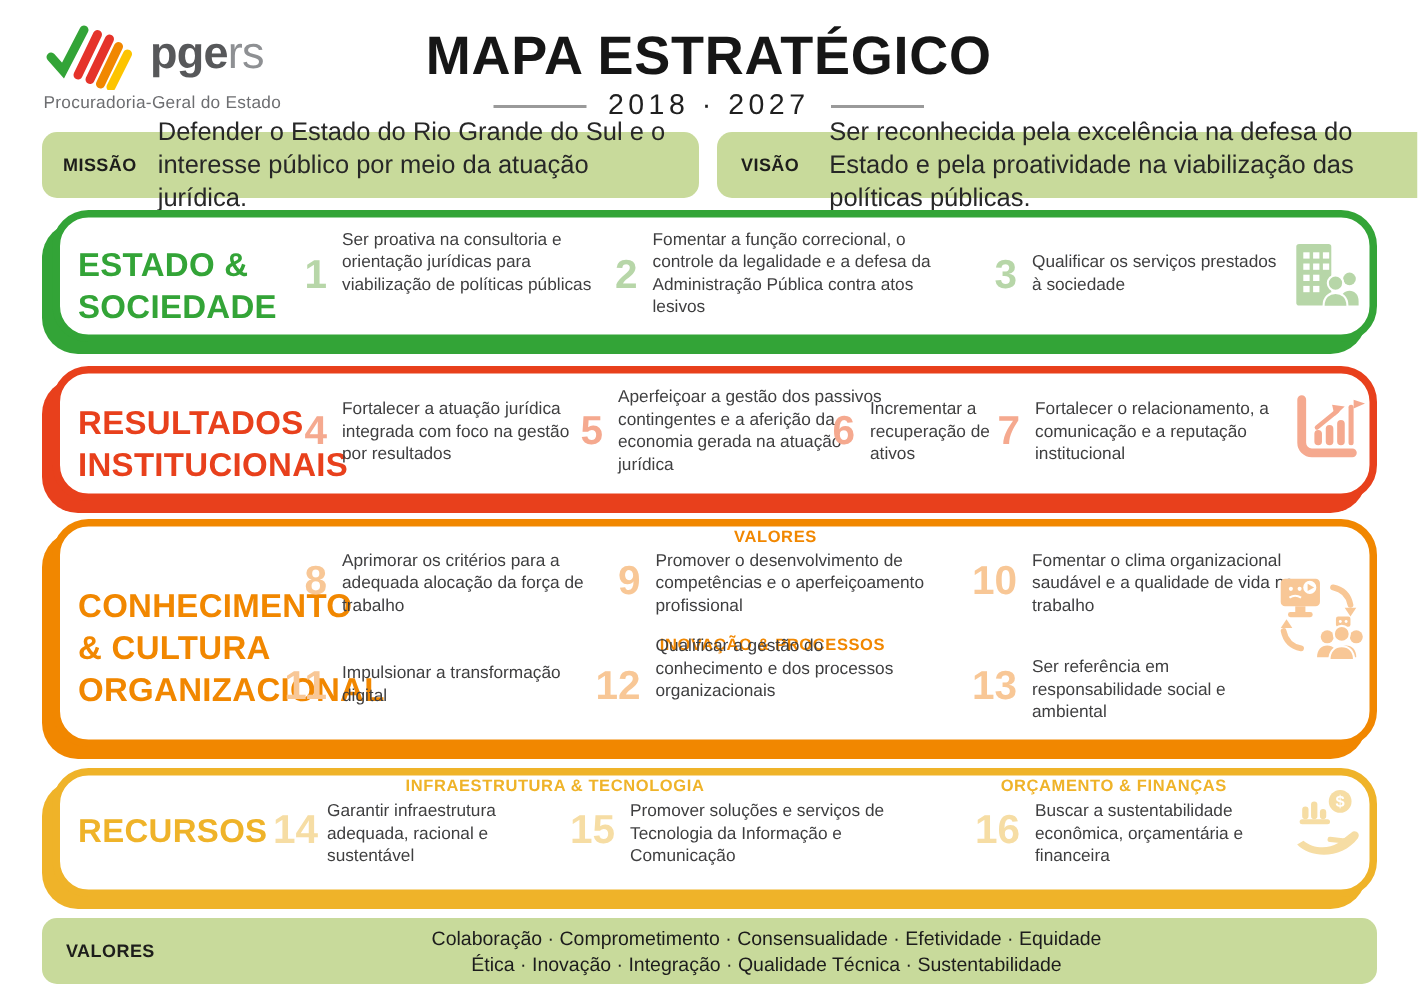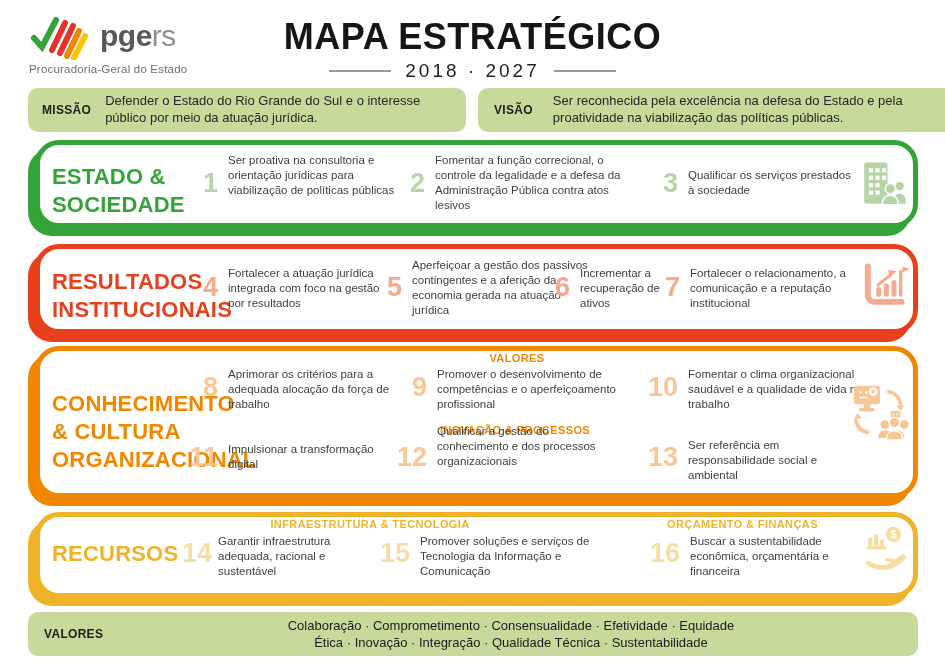--- a/index.html
+++ b/index.html
@@ -14,21 +14,21 @@
   .brand-bold{font-weight:bold;color:#57585a;}
   .brand-light{color:#8e9093;}
   .brand-sub{font-size:11.5px;color:#6d6e71;letter-spacing:.2px;}
   .title{width:100%;text-align:center;font-weight:bold;font-size:36px;color:#161616;letter-spacing:.5px;}
   .period-row{width:100%;display:flex;justify-content:center;align-items:center;gap:14px;}
   .hline{width:62px;height:1.5px;background:#9a9a9a;}
   .period{font-size:19px;color:#1f1f1f;letter-spacing:3px;}
   
   .gbox{background:var(--green_bg,#c8da9b);border-radius:10px;display:flex;align-items:center;box-sizing:border-box;}
   .mlabel{font-weight:bold;font-size:12px;color:#1d1d1b;letter-spacing:.3px;white-space:nowrap;}
-  .mtext{font-size:13px;line-height:1.3;color:#272727;}
+  .mtext{font-size:17px;line-height:1.3;color:#272727;}
   
   .prow{position:absolute;left:35px;width:883px;background:#fff;border-radius:24px;
         border:5px solid var(--c);box-shadow:-7px 8px 0 var(--c);box-sizing:border-box;}
   .plabel{font-weight:bold;font-size:22px;line-height:1.28;letter-spacing:.2px;}
   .num{font-weight:bold;font-size:27px;line-height:1;width:34px;text-align:right;}
   .obj{font-size:11.5px;line-height:1.3;color:#3f3f40;}
   .ghead{font-weight:bold;font-size:11px;letter-spacing:.4px;text-align:center;}
   .vline{line-height:17px;font-size:13px;color:#1c1c1c;}
   .vwrap{text-align:center;}
 </style>

